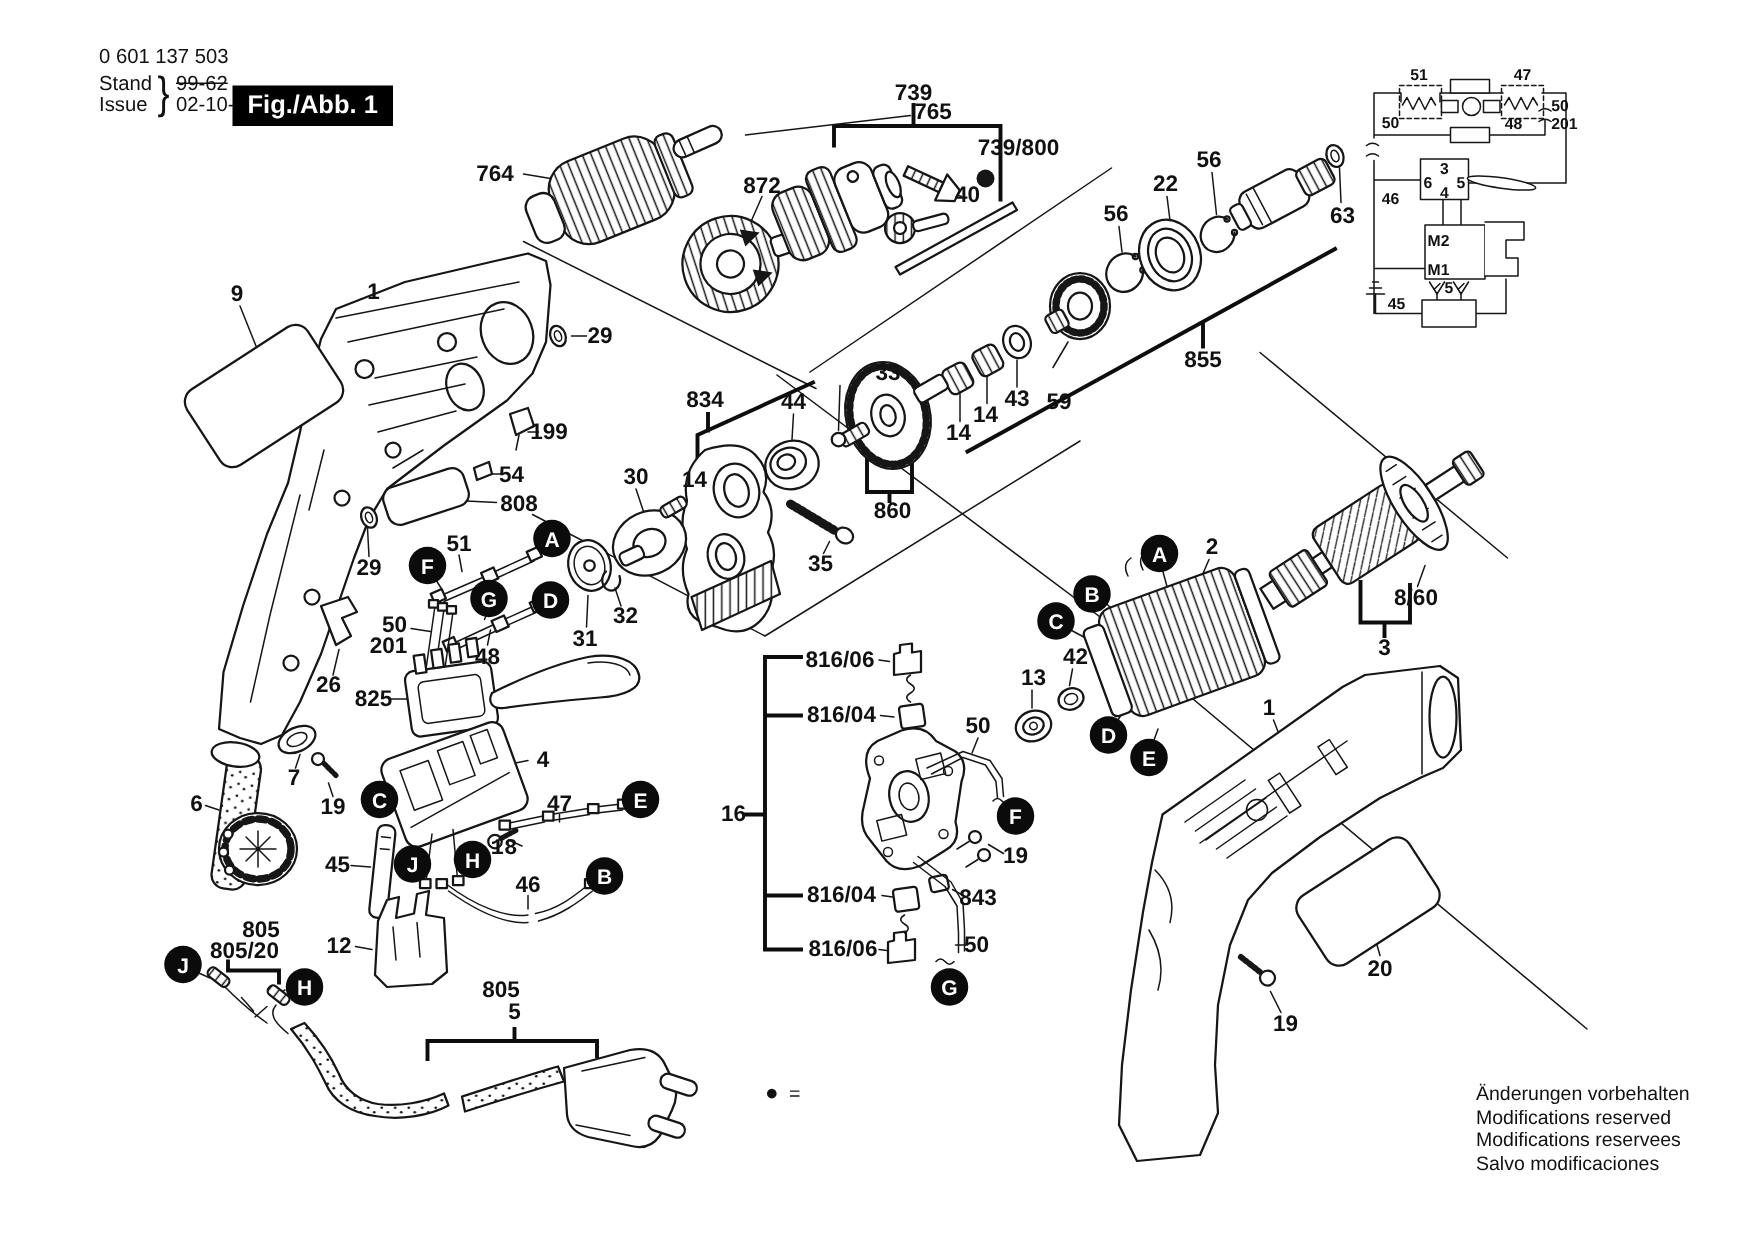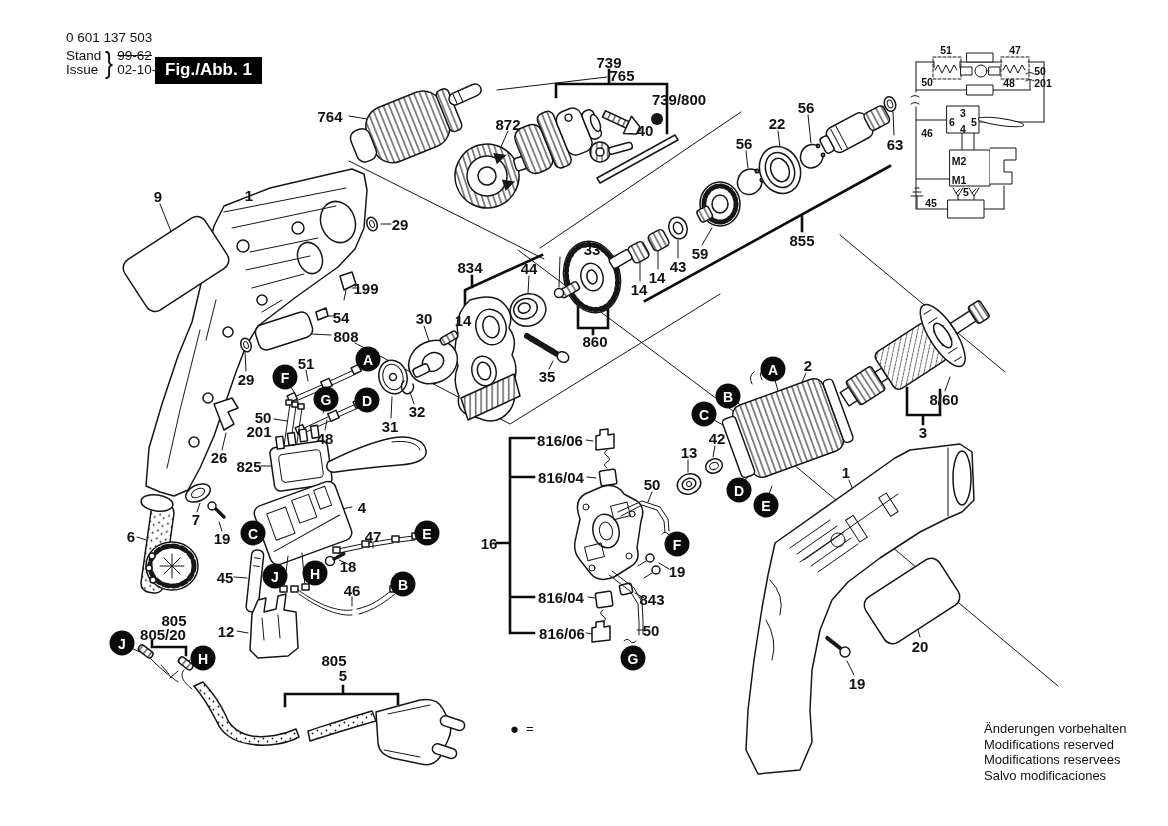--- a/index.html
+++ b/index.html
@@ -485,38 +485,38 @@
     <div class="callout" style="left: 341px; top: 317px;">54</div>
     <div class="callout" style="left: 346px; top: 336px;">808</div>
     <div class="callout" style="left: 246px; top: 379px;">29</div>
     <div class="callout" style="left: 424px; top: 318px;">30</div>
     <div class="callout" style="left: 592px; top: 249px;">33</div>
     <div class="callout" style="left: 529px; top: 268px;">44</div>
     <div class="callout" style="left: 470px; top: 267px;">834</div>
     <div class="callout" style="left: 463px; top: 320px;">14</div>
     <div class="callout" style="left: 595px; top: 341px;">860</div>
     <div class="callout" style="left: 547px; top: 376px;">35</div>
-    <div class="callout" style="left: 700px; top: 253px;">59</div>
+    <div class="callout" style="left: 700px; top: 268px; padding-left: 12px;">59</div>
     <div class="callout" style="left: 678px; top: 266px;">43</div>
     <div class="callout" style="left: 657px; top: 277px;">14</div>
     <div class="callout" style="left: 639px; top: 289px;">14</div>
     <div class="callout" style="left: 306px; top: 363px;">51</div>
     <div class="callout" style="left: 263px; top: 417px;">50</div>
     <div class="callout" style="left: 259px; top: 431px;">201</div>
     <div class="callout" style="left: 325px; top: 438px;">48</div>
     <div class="callout" style="left: 249px; top: 466px;">825</div>
     <div class="callout" style="left: 390px; top: 426px;">31</div>
     <div class="callout" style="left: 417px; top: 411px;">32</div>
     <div class="callout" style="left: 219px; top: 457px;">26</div>
     <div class="callout" style="left: 196px; top: 519px;">7</div>
     <div class="callout" style="left: 222px; top: 538px;">19</div>
     <div class="callout" style="left: 131px; top: 536px;">6</div>
     <div class="callout" style="left: 225px; top: 577px;">45</div>
     <div class="callout" style="left: 362px; top: 507px;">4</div>
-    <div class="callout" style="left: 348px; top: 566px;">18</div>
+    <div class="callout" style="left: 336px; top: 566px; font-family: Liberation Mono, monospace;">18</div>
     <div class="callout" style="left: 373px; top: 536px;">47</div>
     <div class="callout" style="left: 352px; top: 590px;">46</div>
     <div class="callout" style="left: 226px; top: 631px;">12</div>
     <div class="callout" style="left: 174px; top: 620px;">805</div>
     <div class="callout" style="left: 163px; top: 634px;">805/20</div>
     <div class="callout" style="left: 334px; top: 660px;">805</div>
     <div class="callout" style="left: 343px; top: 675px;">5</div>
     <div class="callout" style="left: 489px; top: 543px;">16</div>
     <div class="callout" style="left: 560px; top: 440px;">816/06</div>
     <div class="callout" style="left: 561px; top: 477px;">816/04</div>

